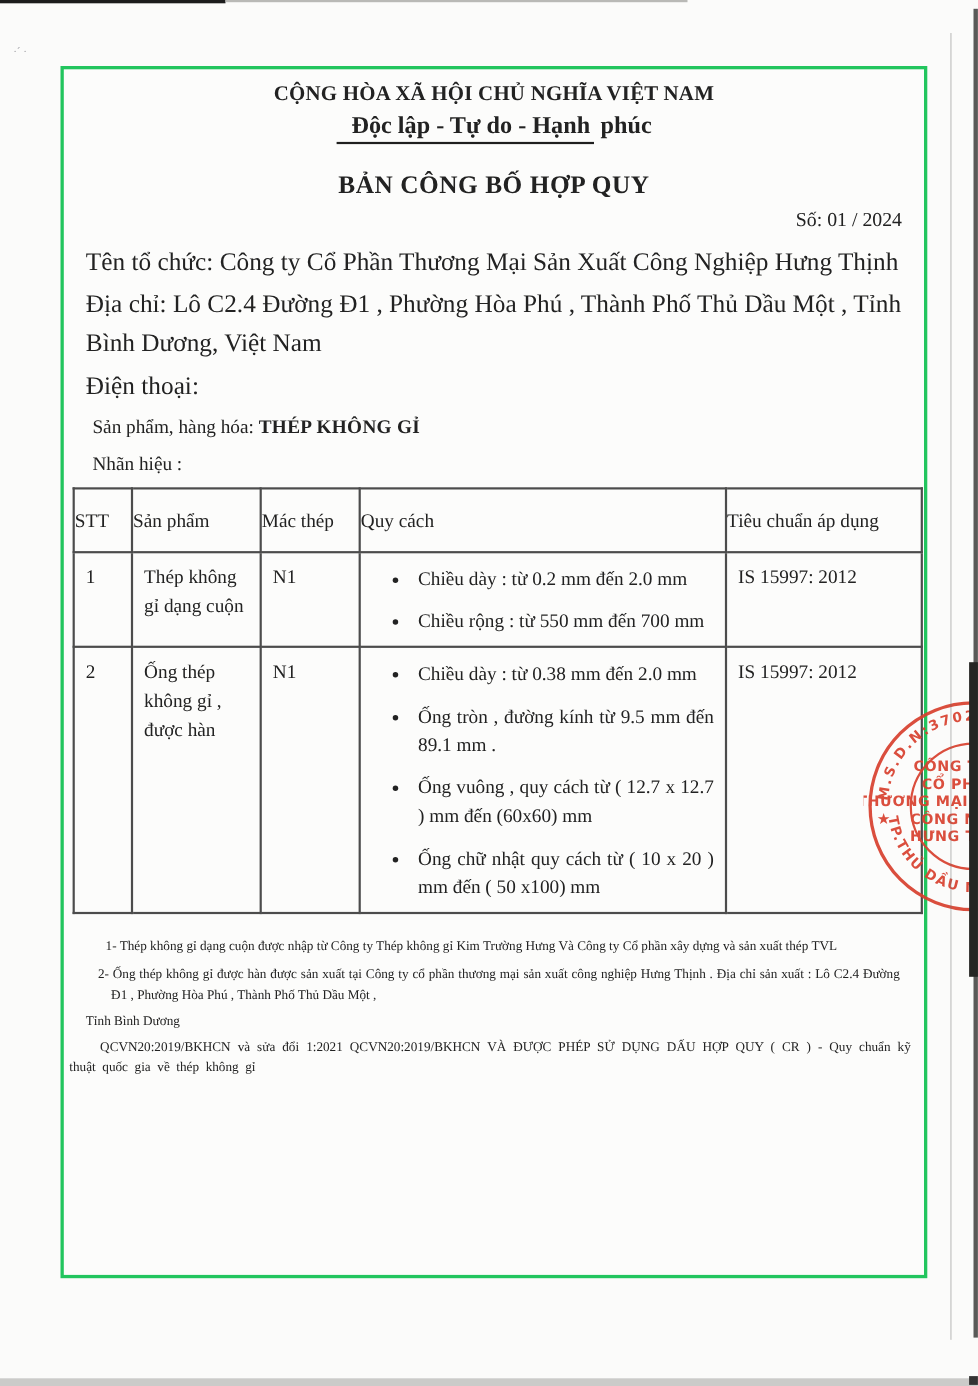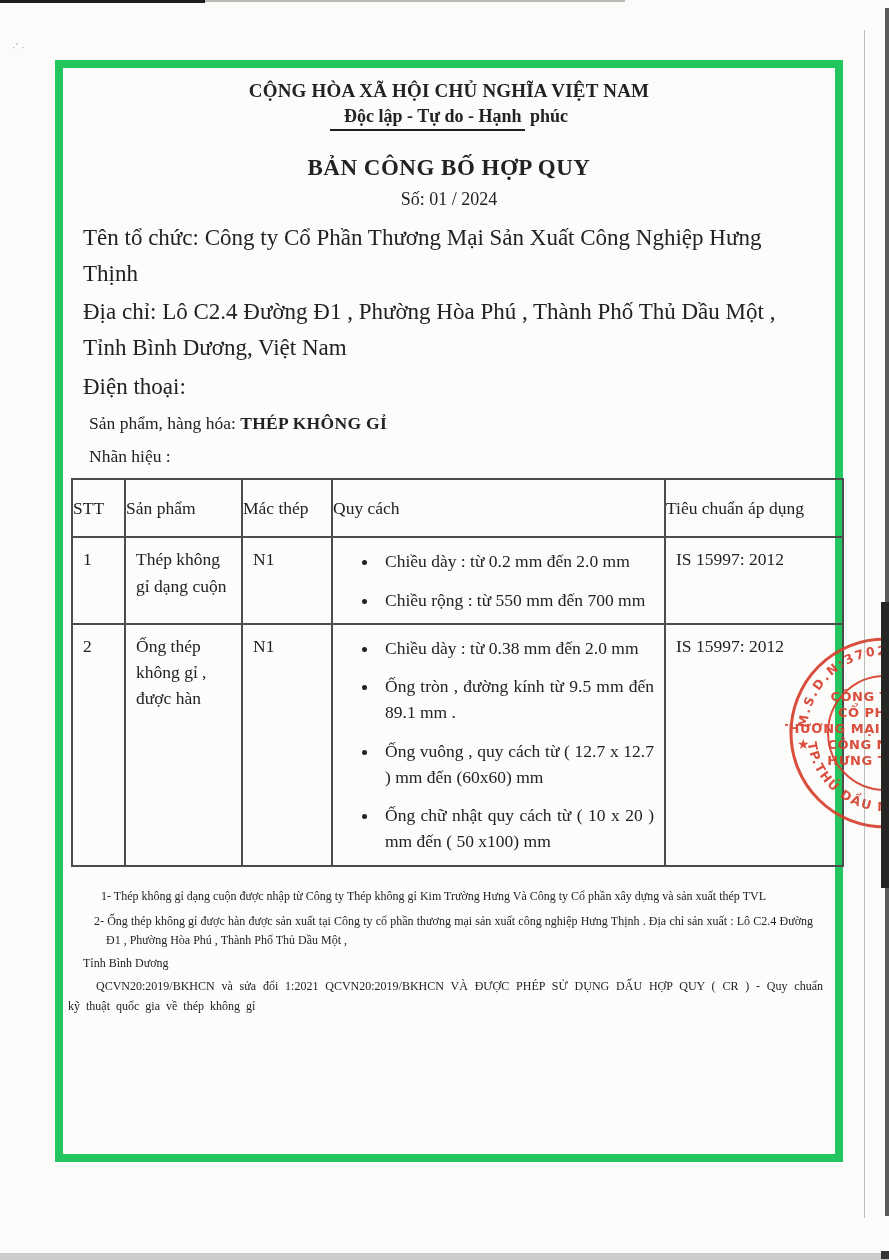--- a/index.html
+++ b/index.html
@@ -14,28 +14,28 @@
   .pencil-mark{position:absolute;left:12px;top:42px;width:44px;height:12px;color:#9a9aa0;font-size:10px;z-index:4;}
   .right-strip{position:absolute;right:0;top:8px;width:4px;height:1208px;background:#5a5a58;z-index:6;}
   .right-strip-dark{position:absolute;right:0;top:602px;width:8px;height:286px;background:#262624;z-index:7;}
   .scan-vline{position:absolute;left:864px;top:30px;width:1px;height:1188px;background:rgba(110,110,110,.45);z-index:5;}
   .bottom-bar{position:absolute;left:0;top:1253px;width:889px;height:7px;background:#cbcbc9;z-index:6;}
   .bottom-corner{position:absolute;left:881px;top:1251px;width:8px;height:8px;background:#333;z-index:8;}
 
   
   .frame{
     position:absolute;left:55px;top:60px;width:788px;height:1102px;
-    border:8px solid #22c55e;box-sizing:border-box;
+    border:3px solid #22c55e;box-sizing:border-box;
     padding:12px 20px 0 20px;background:#fcfcfb;z-index:1;
   }
   .nat1{text-align:center;font-weight:bold;font-size:19px;letter-spacing:.2px;margin:0;}
-  .nat2{text-align:center;font-weight:bold;font-size:18px;margin:4px 0 0 0;}
+  .nat2{text-align:center;font-weight:bold;font-size:22px;margin:4px 0 0 0;}
   .nat2 .u{border-bottom:2.5px solid #1f1f1f;padding:0 4px 2px 14px;display:inline-block;}
   .doc-title{text-align:center;font-weight:bold;font-size:23px;letter-spacing:.5px;margin:24px 0 0 0;}
-  .doc-no{text-align:center;font-size:18px;margin:8px 0 0 0;}
+  .doc-no{text-align:right;font-size:18px;margin:8px 0 0 0;}
 
   .meta{font-size:23px;line-height:1.55;margin:3px 0;}
   .meta.first{margin-top:10px;}
   .prod{font-size:17.5px;line-height:1.55;margin:6px 0 6px 6px;}
   .prod b{letter-spacing:.3px;}
 
   table.spec{border-collapse:collapse;table-layout:fixed;width:771px;margin:8px 0 0 -12px;
     font-size:17.5px;}
   table.spec th,table.spec td{border:2px solid #4c4c4c;padding:8px 10px;vertical-align:top;
     font-weight:normal;text-align:left;line-height:1.5;}

